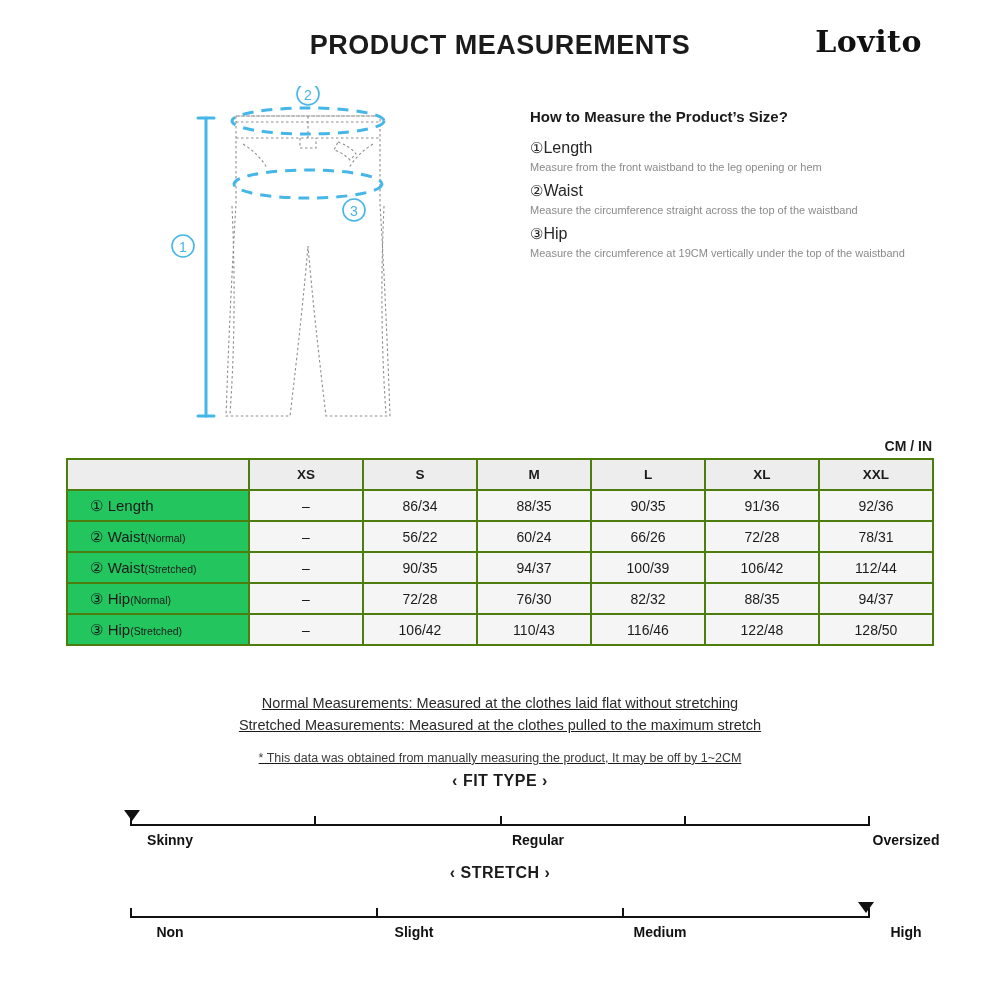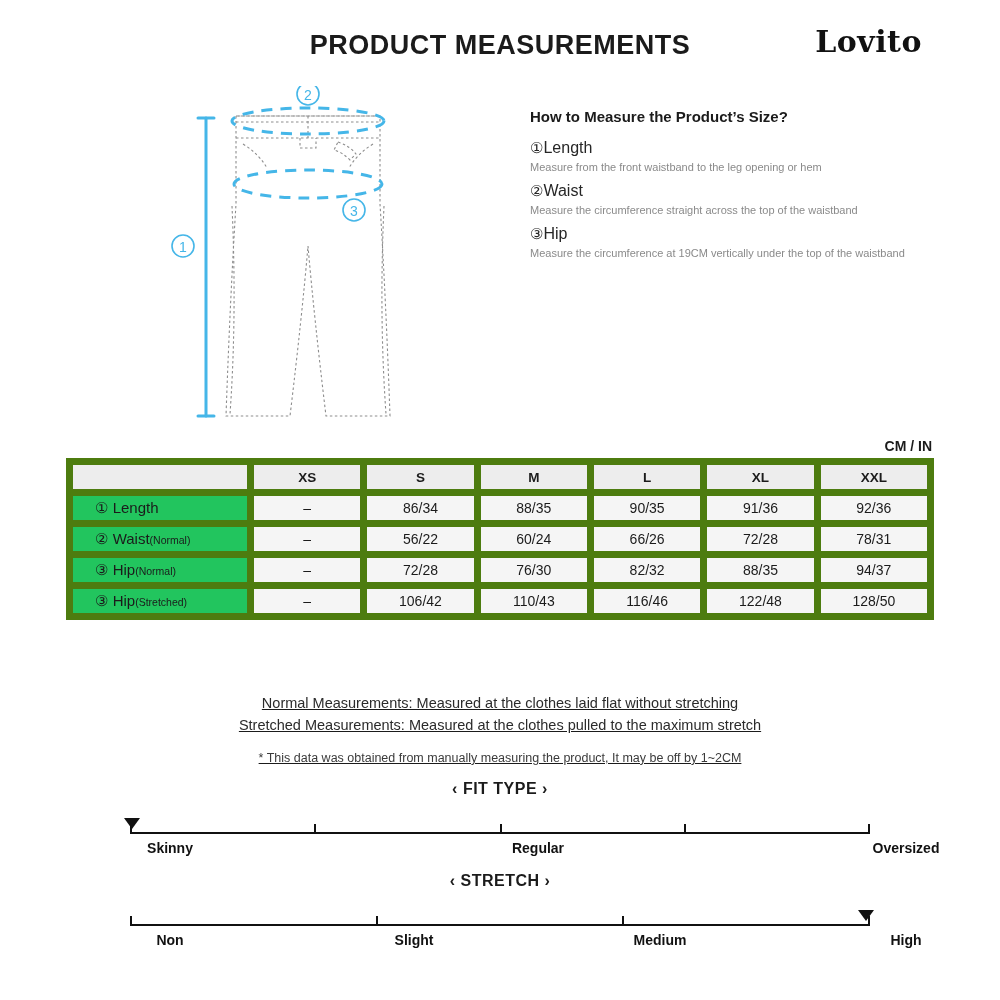--- a/index.html
+++ b/index.html
@@ -49,21 +49,21 @@
     position: absolute; right: 68px; top: 438px;
     font-size: 14px; font-weight: bold; color: #1b1b1b;
   }
   table.size {
     position: absolute; left: 66px; top: 458px;
     width: 868px;
     border-collapse: collapse;
     font-size: 14px;
   }
   table.size th, table.size td {
-    border: 7px solid #4d7c0f;
+    border: 2px solid #4d7c0f;
     height: 31px;
     text-align: center;
     font-weight: normal;
     color: #1b1b1b;
   }
   table.size thead th { background: #ededed; font-weight: bold; font-size: 13.5px; }
   table.size thead th.corner { background: #ededed; }
   table.size td.rowhead {
     background: #22c55e;
     text-align: left;
@@ -76,21 +76,21 @@
 
   
   .notes { position: absolute; left: 0; right: 0; top: 692px; text-align: center; text-decoration: underline; }
   .notes .n1, .notes .n2 { font-size: 14.5px; color: #2b2b2b; line-height: 1.55; }
   .notes .n3 { font-size: 12.5px; color: #3a3a3a; margin-top: 14px; }
 
   
   .scale-block { position: absolute; left: 0; right: 0; }
   .scale-title {
     text-align: center; font-size: 16px; font-weight: bold; letter-spacing: 0.5px;
-    color: #1b1b1b; margin-bottom: 12px; margin-top: 8px;
+    color: #1b1b1b; margin-bottom: 12px;
   }
   .scale-wrap { position: relative; margin: 0 auto; width: 740px; height: 46px; }
   .axis-line {
     position: absolute; left: 0; right: 0; top: 22px; height: 1.5px; background: #111;
   }
   .tick {
     position: absolute; top: 14px; width: 1.5px; height: 9px; background: #111;
   }
   .marker {
     position: absolute; top: 8px; width: 0; height: 0;
@@ -205,20 +205,32 @@
         </td>
         <td class="val">–</td>
         <td class="val">56/22</td>
         <td class="val">60/24</td>
         <td class="val">66/26</td>
         <td class="val">72/28</td>
         <td class="val">78/31</td>
       </tr>
       <tr>
         <td class="rowhead">
+          <span class="circ">②</span>
+          <span>Waist</span><span class="sub">(Stretched)</span>
+        </td>
+        <td class="val">–</td>
+        <td class="val">90/35</td>
+        <td class="val">94/37</td>
+        <td class="val">100/39</td>
+        <td class="val">106/42</td>
+        <td class="val">112/44</td>
+      </tr>
+      <tr>
+        <td class="rowhead">
           <span class="circ">③</span>
           <span>Hip</span><span class="sub">(Normal)</span>
         </td>
         <td class="val">–</td>
         <td class="val">72/28</td>
         <td class="val">76/30</td>
         <td class="val">82/32</td>
         <td class="val">88/35</td>
         <td class="val">94/37</td>
       </tr>

